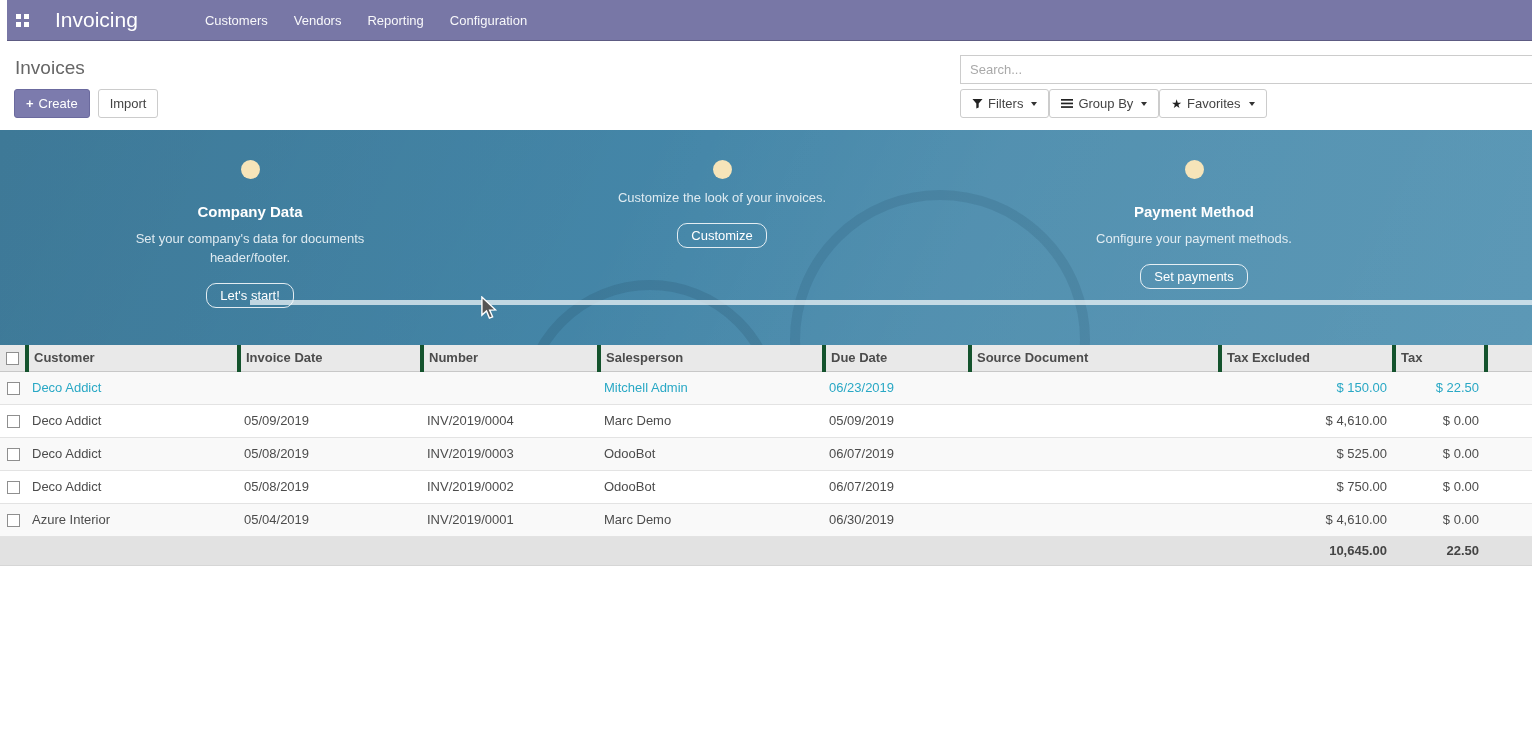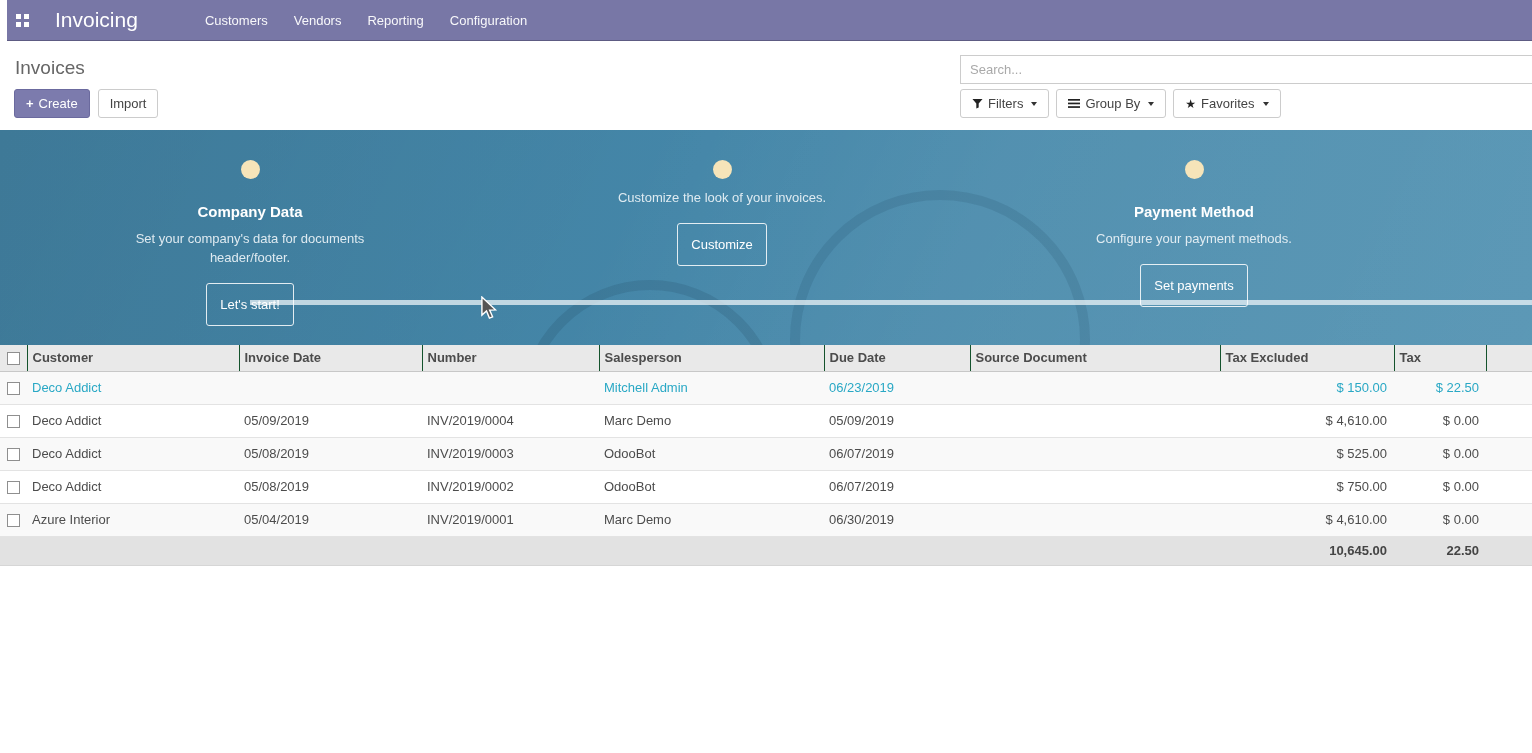--- a/index.html
+++ b/index.html
@@ -24,21 +24,21 @@
   .btn { font-size:13px; border-radius:3px; padding:6px 11px; cursor:pointer; border:1px solid #ccc;
          background:#fff; color:#444; display:inline-flex; align-items:center; gap:5px; }
   .btn-primary { background:#7c7bad; border-color:#6b6a9e; color:#fff; }
   .plus-glyph { font-weight:bold; font-size:13px; }
 
   .search-box { position:absolute; left:960px; top:55px; right:-2px; height:29px;
                 border:1px solid #ccc; background:#fff; }
   .search-box input { width:100%; height:100%; border:0; outline:none; padding:0 9px;
                       font-size:13px; color:#0f766e; font-family:inherit; }
   .search-box input::placeholder { color:#a9a9a9; }
-  .filter-row { position:absolute; left:960px; top:89px; display:flex; gap:7px; }
+  .filter-row { position:absolute; left:960px; top:89px; display:flex; }
   .caret { display:inline-block; width:0; height:0; border-left:3.5px solid transparent;
            border-right:3.5px solid transparent; border-top:4px solid #333; margin-left:3px; }
   .star-glyph { font-size:12px; color:#222; }
   .btn svg { display:block; }
 
   
   .banner { position:absolute; top:130px; left:0; width:1532px; height:233px; overflow:hidden;
             background:linear-gradient(100deg,#417f9f 0%,#4486a8 45%,#4a8dae 100%); }
   .banner::before { content:""; position:absolute; inset:0;
             background:linear-gradient(115deg, rgba(0,0,0,.05) 0%, rgba(0,0,0,0) 40%,
@@ -46,29 +46,29 @@
   .lens { position:absolute; border:10px solid rgba(20,50,70,.14); border-radius:50%; }
   .lens.l1 { width:260px; height:260px; left:520px; top:150px; }
   .lens.l2 { width:300px; height:300px; left:790px; top:60px; border-color:rgba(20,50,70,.12); }
   .timeline { position:absolute; left:250px; right:0; top:170px; height:5px;
               background:rgba(235,243,247,.75); }
   .step { position:absolute; top:30px; width:310px; text-align:center; color:#fff; }
   .step-dot { width:19px; height:19px; border-radius:50%; background:#f6e4b9; margin:0 auto; }
   .step-title { font-size:15px; font-weight:bold; margin-top:24px; color:#fff; }
   .step-desc { font-size:13px; color:rgba(236,243,247,.92); margin:10px auto 0; width:230px; line-height:1.45; }
   .step-btn { margin-top:15px; background:transparent; border:1px solid rgba(255,255,255,.85);
-              color:#fff; font-size:13px; border-radius:3px; padding:13px 13px; cursor:pointer;
+              color:#fff; font-size:13px; border-radius:10px; padding:4px 13px; cursor:pointer;
               font-family:inherit; }
   .step1 { left:95px; } .step2 { left:567px; } .step3 { left:1039px; }
 
   
   .list { position:absolute; top:345px; left:0; width:1532px; border-collapse:collapse; table-layout:fixed; }
   .list th { background:#e9e9e9; height:26px; font-size:13px; font-weight:bold; color:#4c4c4c;
              text-align:left; padding:0 5px; border-bottom:1px solid #c8c8c8; white-space:nowrap; overflow:hidden; }
-  .list th + th { border-left:1px solid #14532d; }
+  .list th + th { border-left:4px solid #14532d; }
   .list td { height:33px; font-size:13px; color:#4c4c4c; padding:0 5px; border-bottom:1px solid #e3e3e3;
              white-space:nowrap; overflow:hidden; background:#fff; }
   .list tbody tr:nth-child(odd) td { background:#f9f9f9; }
   .num { text-align:right; padding-right:7px !important; }
   .chk-col { text-align:center !important; padding:0 !important; }
   .checkbox { display:inline-block; width:13px; height:13px; border:1px solid #8f8f8f;
               background:#fff; vertical-align:middle; cursor:pointer; }
   tr.draft td { color:#29a8c5; }
   .list tfoot td { background:#e2e2e2; height:29px; font-weight:bold; color:#444;
                    border-top:1px solid #cfcfcf; border-bottom:1px solid #d6d6d6; }

